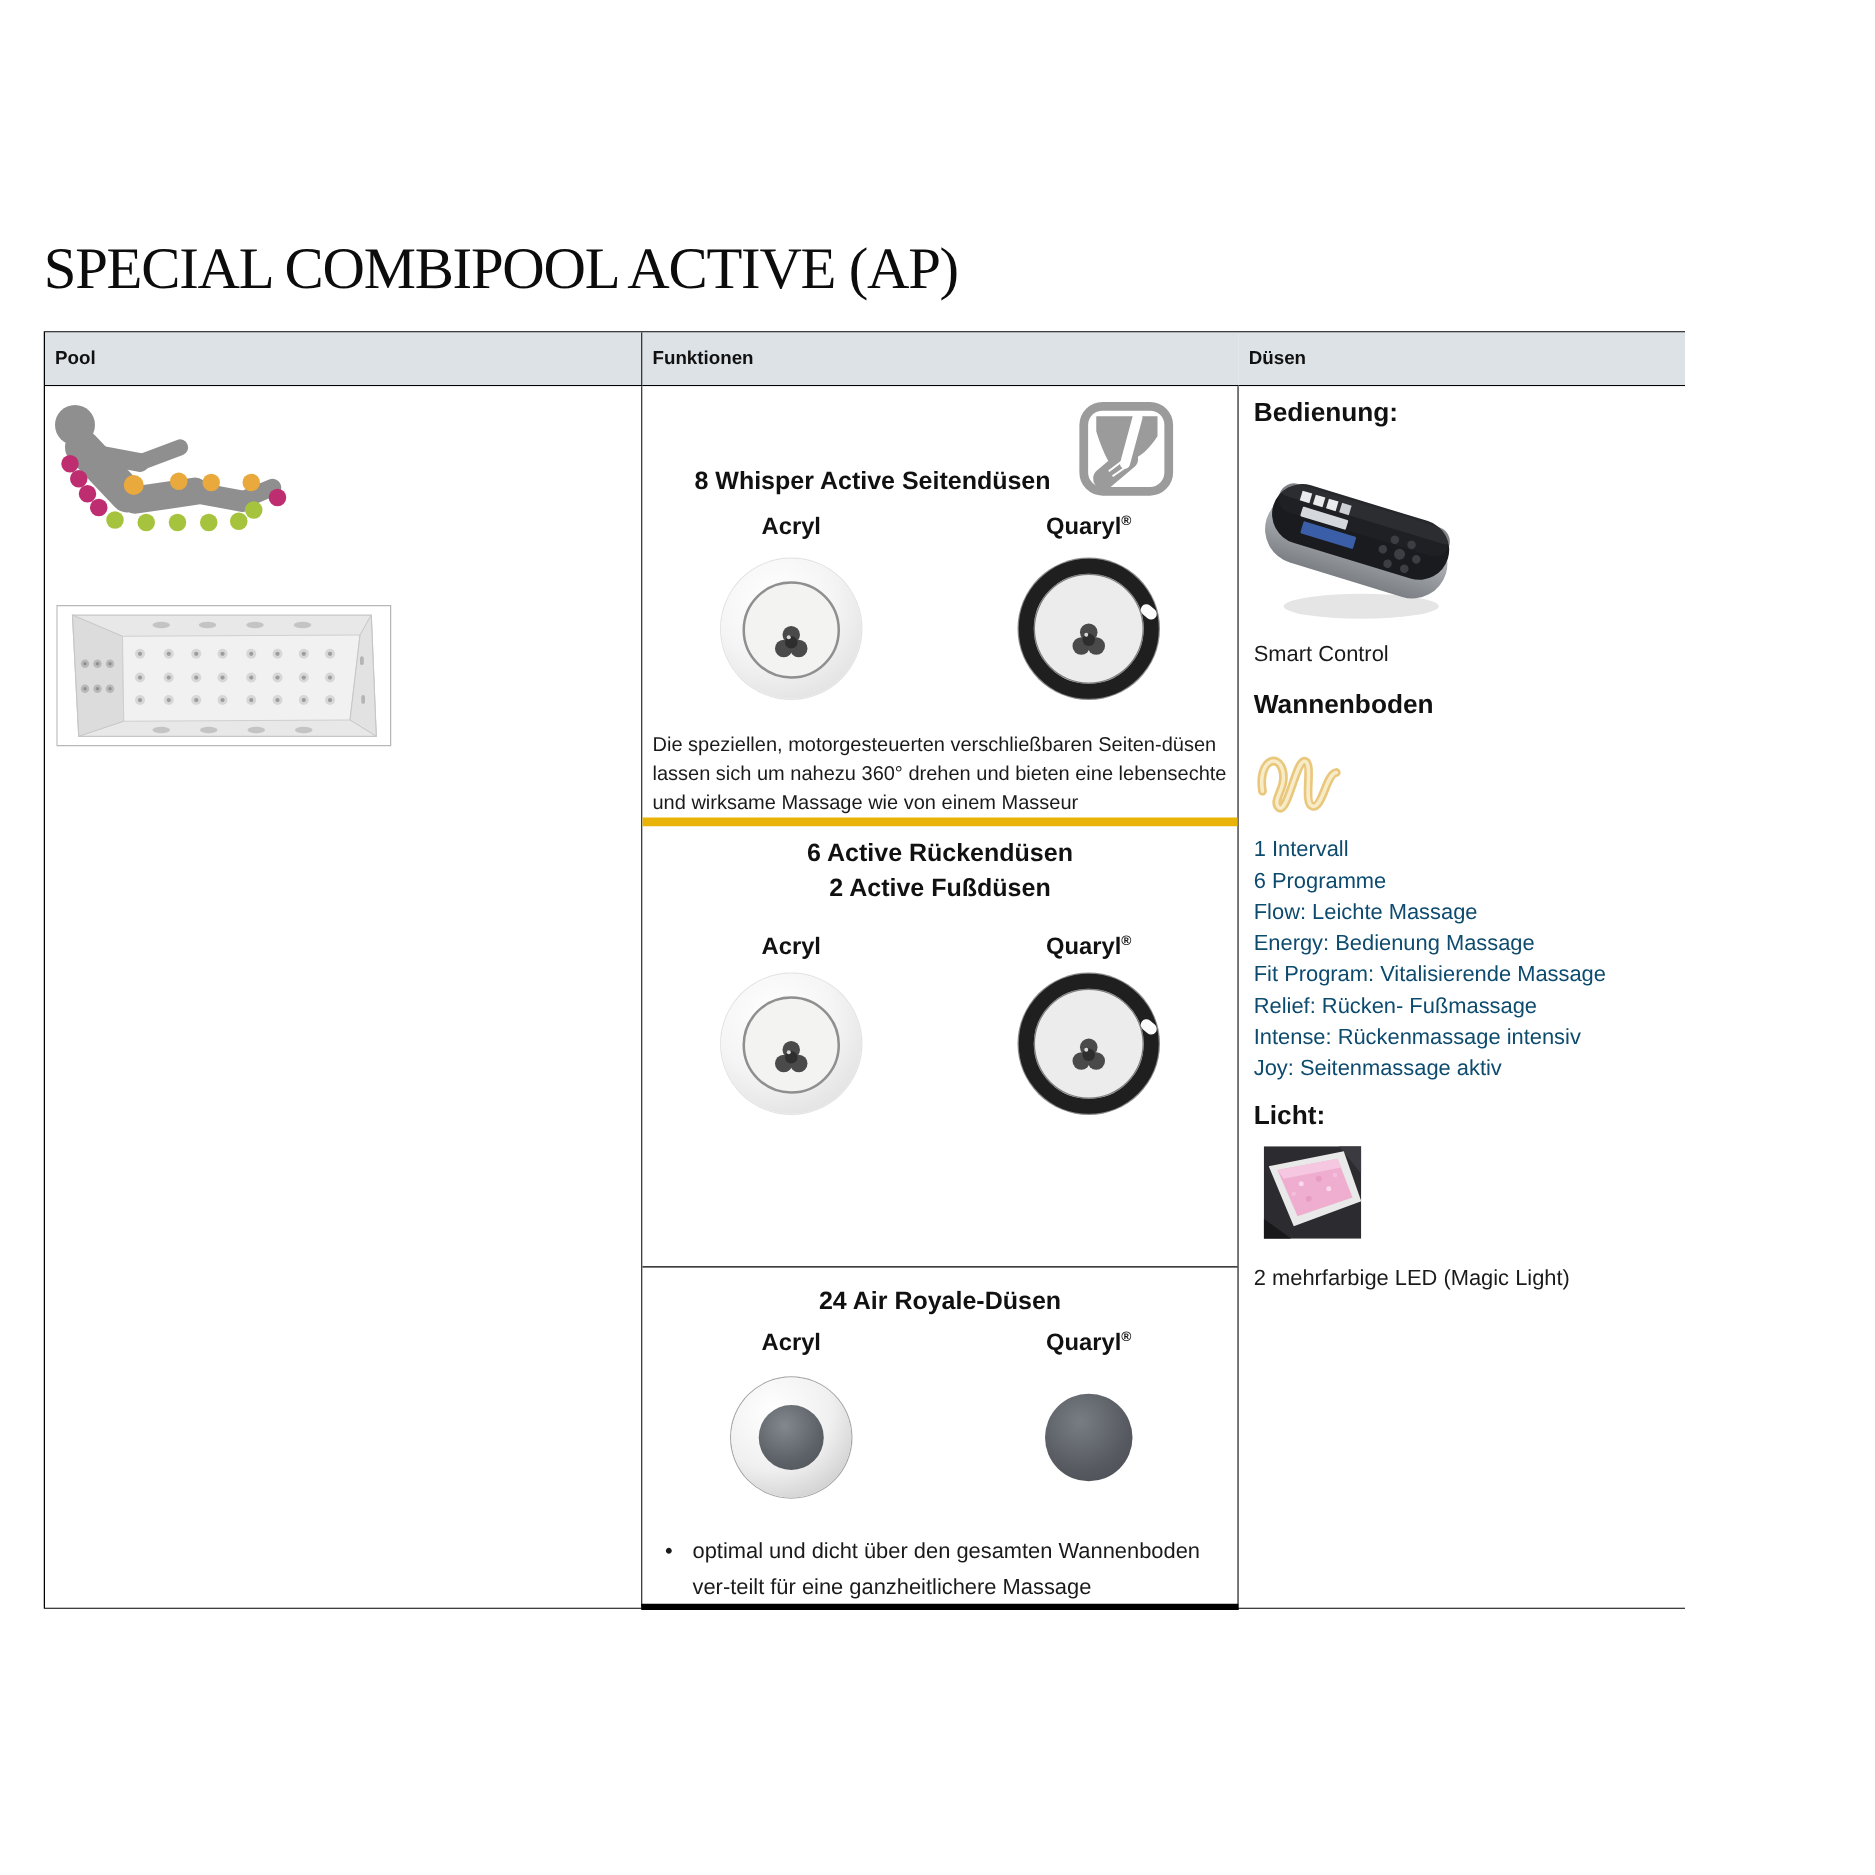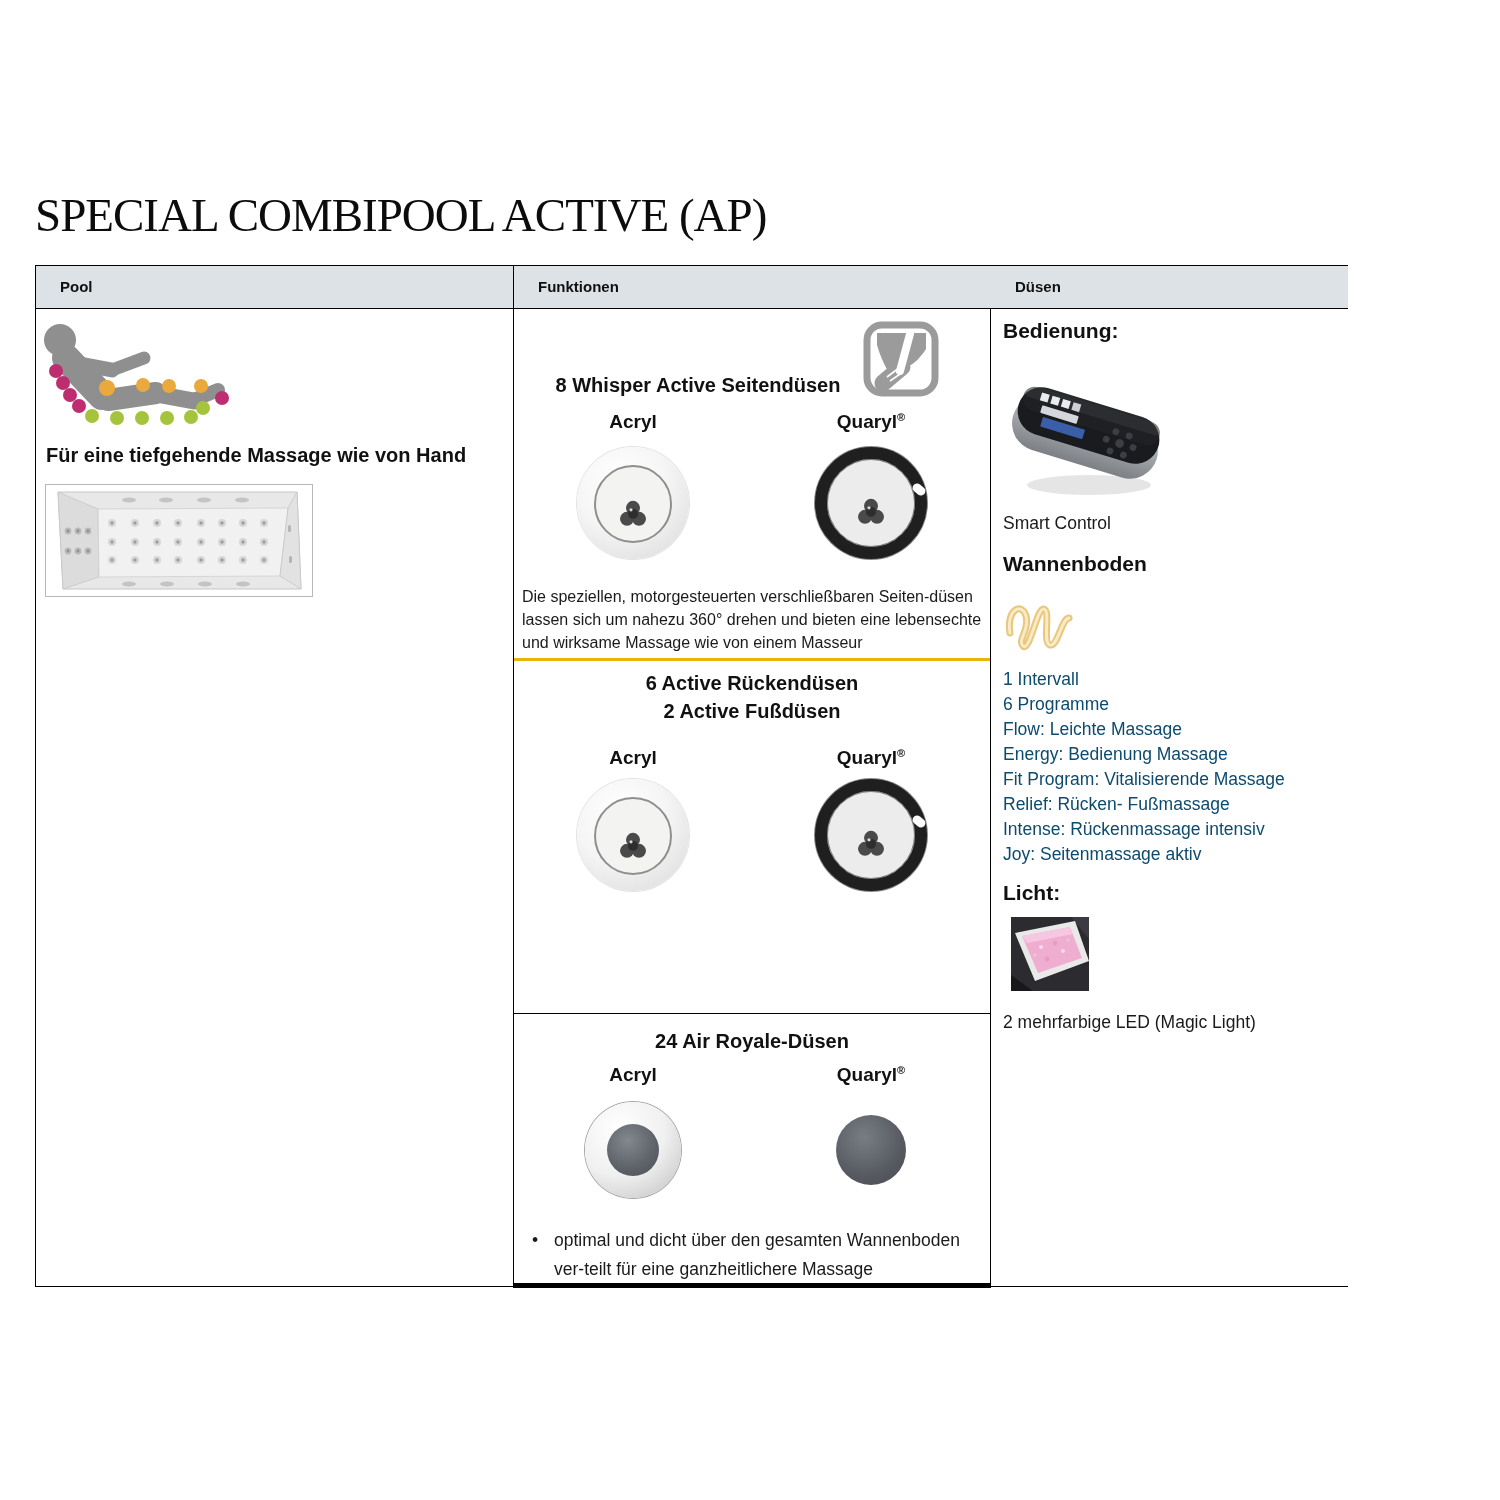--- a/index.html
+++ b/index.html
@@ -17,34 +17,34 @@
     white-space:nowrap;
   }
   
   .spec-table {
     position:absolute; left:35px; top:265px; width:1430px; height:1022px;
     display:grid; grid-template-columns:478px 477px 1fr; grid-template-rows:43px 1fr;
     border:1px solid #000;
   }
   .th {
     background:#dde2e6; border-bottom:1px solid #000;
-    font-size:15px; font-weight:bold; padding:12px 0 0 24px; color:#111;
+    font-size:15px; font-weight:bold; padding:12px 0 0 8px; color:#111;
   }
   .th.mid, .td.mid { border-right:1px solid #000; }
   .th.first, .td.first { border-right:1px solid #000; }
   .td { position:relative; background:#fff; }
   
   .person-art { position:absolute; left:8px; top:13px; }
   .pool-caption {
     position:absolute; left:10px; top:135px; font-size:20px; font-weight:bold;
   }
   .tub-art { position:absolute; left:9px; top:175px; }
   
   .sec { position:relative; width:100%; }
-  .sec1 { height:352px; border-bottom:3px solid #eab308; }
+  .sec1 { height:352px; border-bottom:7px solid #eab308; }
   .sec2 { height:353px; border-bottom:1px solid #000; }
   .sec3 { height:272px; }
   .bottom-bar { position:absolute; left:-1px; right:-1px; bottom:-2px; height:5px; background:#000; }
   .sec-title {
     position:absolute; left:0; right:0; text-align:center;
     font-size:20px; font-weight:bold; line-height:28px;
   }
   .sec1 .sec-title { right:108px; top:62px; }
   .sec2 .sec-title { top:8px; }
   .sec3 .sec-title { top:13px; }
@@ -151,21 +151,20 @@
         <g fill="#a6c33d">
           <circle cx="48" cy="94" r="7"></circle>
             <circle cx="73" cy="96" r="7"></circle>
           <circle cx="98" cy="96" r="7"></circle>
             <circle cx="123" cy="96" r="7"></circle>
           <circle cx="147" cy="95" r="7"></circle>
             <circle cx="159" cy="86" r="7"></circle>
         </g>
       </svg>
 
-      <div class="pool-caption">Für eine tiefgehende Massage wie von Hand</div>
 
       <svg class="tub-art" width="270" height="114" viewBox="0 0 270 114">
         <rect x="0.5" y="0.5" width="267" height="112" fill="#ffffff" stroke="#b8b8b8"></rect>
         <polygon points="13,8 252,8 256,105 18,105" fill="#e8e8e8" stroke="#c6c6c6" stroke-width="1"></polygon>
         <polygon points="13,8 53,25 54,93 18,105" fill="#dcdcdc" stroke="#c6c6c6" stroke-width="0.8"></polygon>
         <polygon points="53,25 243,24 235,92 54,93" fill="#f1f1f1" stroke="#cfcfcf" stroke-width="0.8"></polygon>
         <polygon points="243,24 252,8 256,105 235,92" fill="#e2e2e2" stroke="#c6c6c6" stroke-width="0.8"></polygon>
         <g fill="#c4c4c4">
           <ellipse cx="84" cy="16" rx="7" ry="2.6"></ellipse>
             <ellipse cx="121" cy="16" rx="7" ry="2.6"></ellipse>

